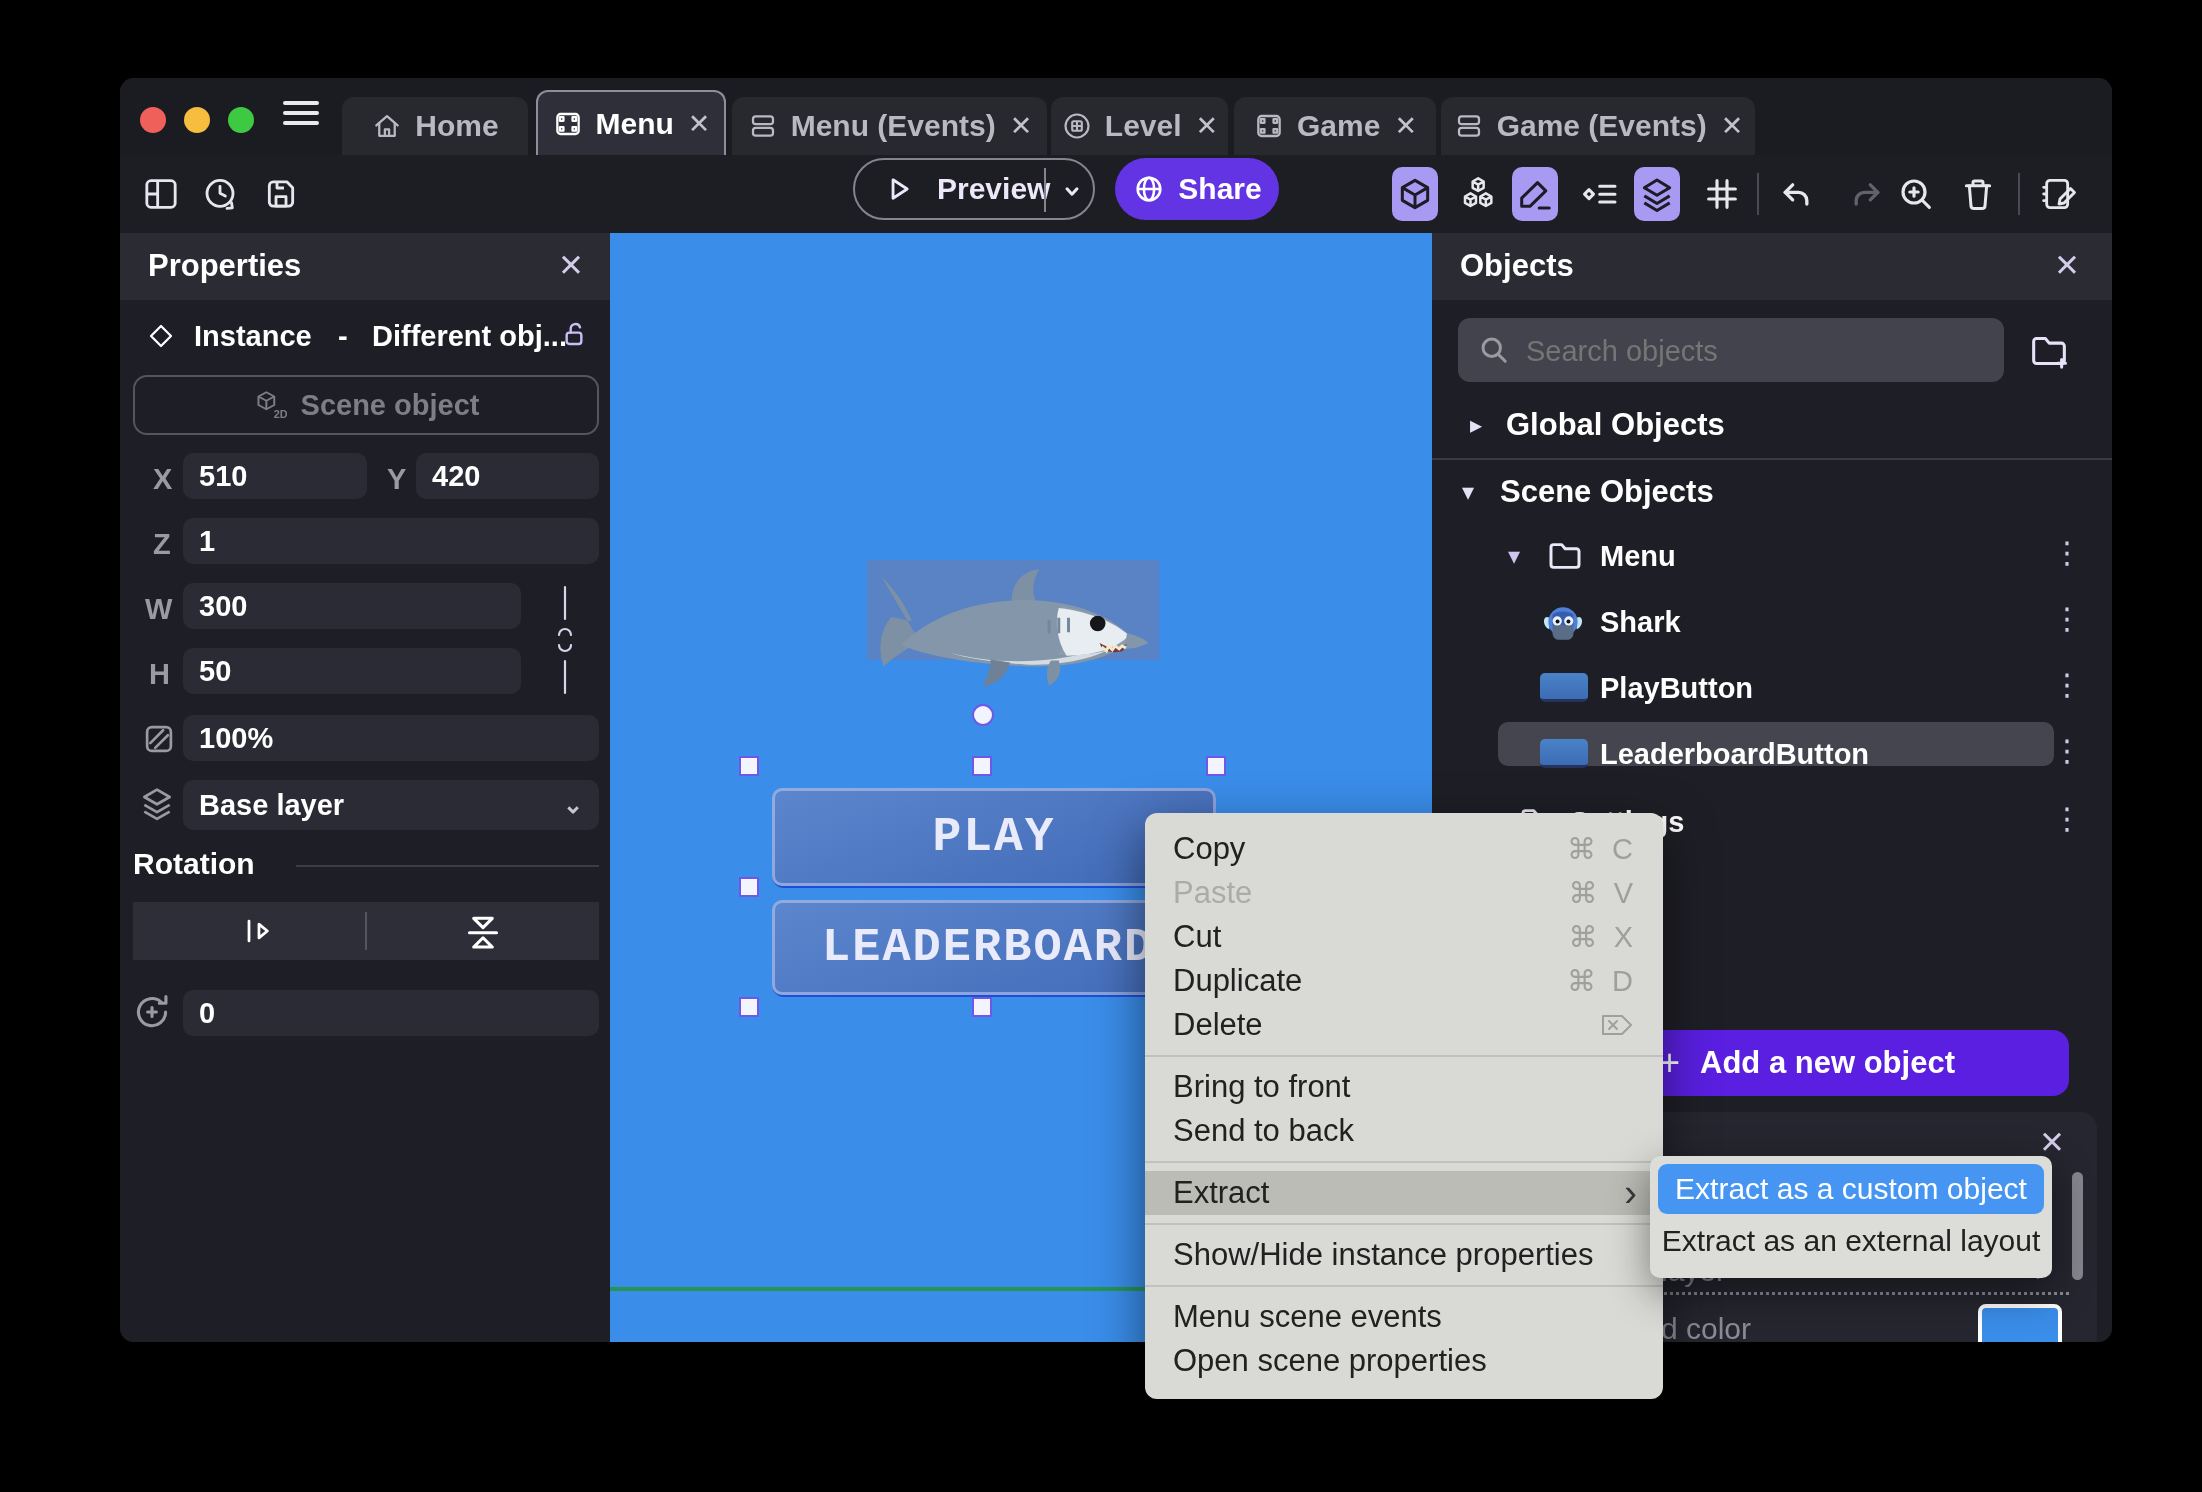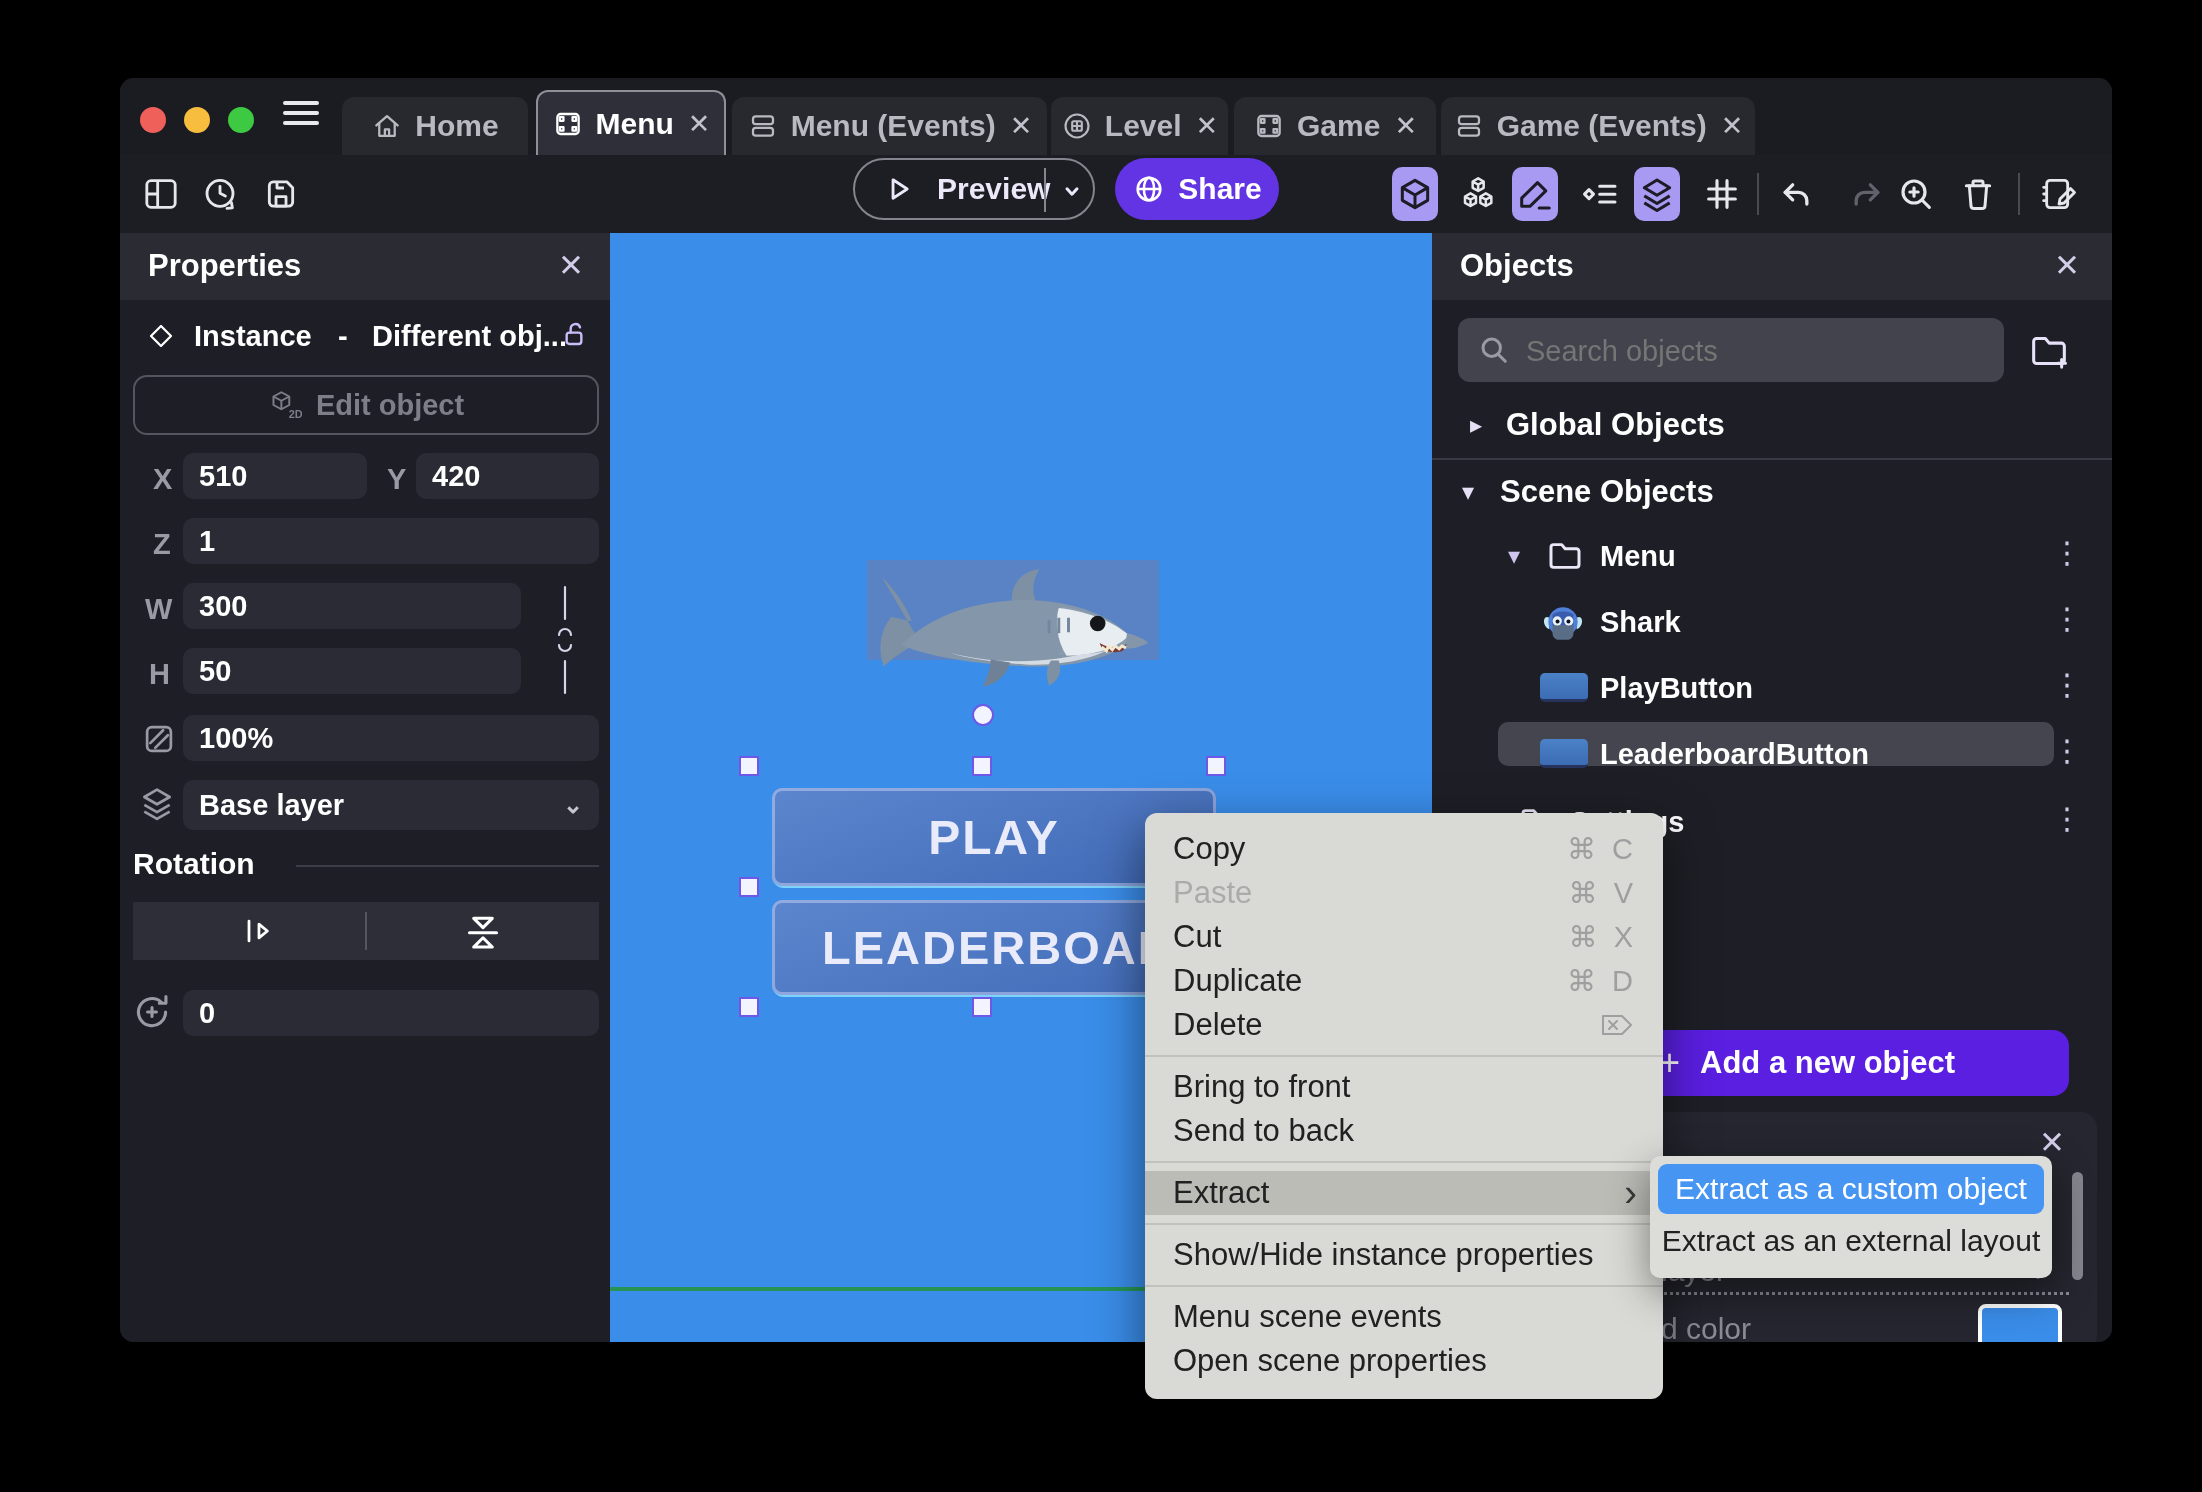--- a/index.html
+++ b/index.html
@@ -29,21 +29,21 @@
   .content{position:absolute;left:0;top:155px;width:100%;height:1109px;}
   .panel{position:absolute;top:0;height:100%;background:#1e1e26;}
   .phead{position:absolute;left:0;top:0;width:100%;height:67px;background:#2b2b34;}
   .phead .t{position:absolute;left:28px;top:15px;font-size:31px;font-weight:700;color:#fff;}
   .phead .x{position:absolute;top:14px;font-size:31px;color:#d3cdea;}
   .field{position:absolute;background:#2b2b35;border:none;border-radius:10px;color:#fff;
       font-size:29px;font-weight:600;font-family:"Liberation Sans",sans-serif;padding:0 0 0 16px;box-sizing:border-box;outline:none;}
   .rowlbl{position:absolute;color:#9a9aa4;font-size:29px;font-weight:700;}
   
   .canvas{position:absolute;left:490px;top:0;width:822px;height:100%;background:#3a8de9;overflow:hidden;}
-  .gamebtn{position:absolute;background:#7dd3fc;border-radius:12px;padding-bottom:2px;box-sizing:border-box;}
+  .gamebtn{position:absolute;background:#1d4ed8;border-radius:12px;padding-bottom:2px;box-sizing:border-box;font-family:Liberation Mono, monospace;}
   .gamebtn .face{width:100%;height:100%;border-radius:10px;background:linear-gradient(160deg,#5c87ce,#3f68b5);
       box-shadow:inset 0 0 0 3px rgba(175,190,235,.65);display:flex;align-items:center;justify-content:center;
       color:#e9ebfb;font-weight:700;letter-spacing:2px;}
   .handle{position:absolute;width:20px;height:20px;background:#f2f4ff;border:2px solid #6f57e8;box-sizing:border-box;}
   
   .treelbl{position:absolute;color:#fff;font-size:29px;font-weight:700;}
   .kebab{position:absolute;color:#cfc8e6;font-size:30px;line-height:1;}
   .chev{position:absolute;font-size:24px;color:#e6e0f6;}
   .thumbbtn{position:absolute;width:48px;height:26px;border-radius:5px;background:linear-gradient(#4a82c8,#3c6cb4);border-bottom:3px solid #26335c;box-sizing:content-box;}
   .addbtn{position:absolute;background:#5a1fe0;border-radius:16px;display:flex;align-items:center;justify-content:center;gap:18px;
@@ -301,21 +301,21 @@
         </span>
 
       <div class="abs" style="left:13px;top:142px;width:466px;height:60px;border:2px solid #55555f;border-radius:14px;box-sizing:border-box;display:flex;align-items:center;justify-content:center;gap:14px;">
         <span>
             <svg width="34" height="34" viewBox="0 0 28 28" fill="none" stroke="#7e7e88" stroke-width="1.6" stroke-linejoin="round">
               <path d="M11 3.5 17.5 7 V14 L11 17.5 4.5 14 V7 Z"></path>
               <path d="M4.5 7 11 10.5 17.5 7 M11 10.5 V17.5"></path>
               <text x="17" y="25" font-size="9" fill="#7e7e88" stroke="none" font-family="Liberation Sans,sans-serif" font-weight="bold">2D</text>
             </svg>
           </span>
-        <span style="color:#7e7e88;font-size:29px;font-weight:700;">Edit object</span>
+        <span style="color:#7e7e88;font-size:29px;font-weight:700;">Scene object</span>
       </div>
 
       <span class="rowlbl" style="left:33px;top:230px;">X</span>
       <input class="field" style="left: 63px; top: 220px; width: 184px; height: 46px;" value="510">
       <span class="rowlbl" style="left:267px;top:230px;">Y</span>
       <input class="field" style="left: 296px; top: 220px; width: 183px; height: 46px;" value="420">
 
       <span class="rowlbl" style="left:33px;top:295px;">Z</span>
       <input class="field" style="left: 63px; top: 285px; width: 416px; height: 46px;" value="1">
 

